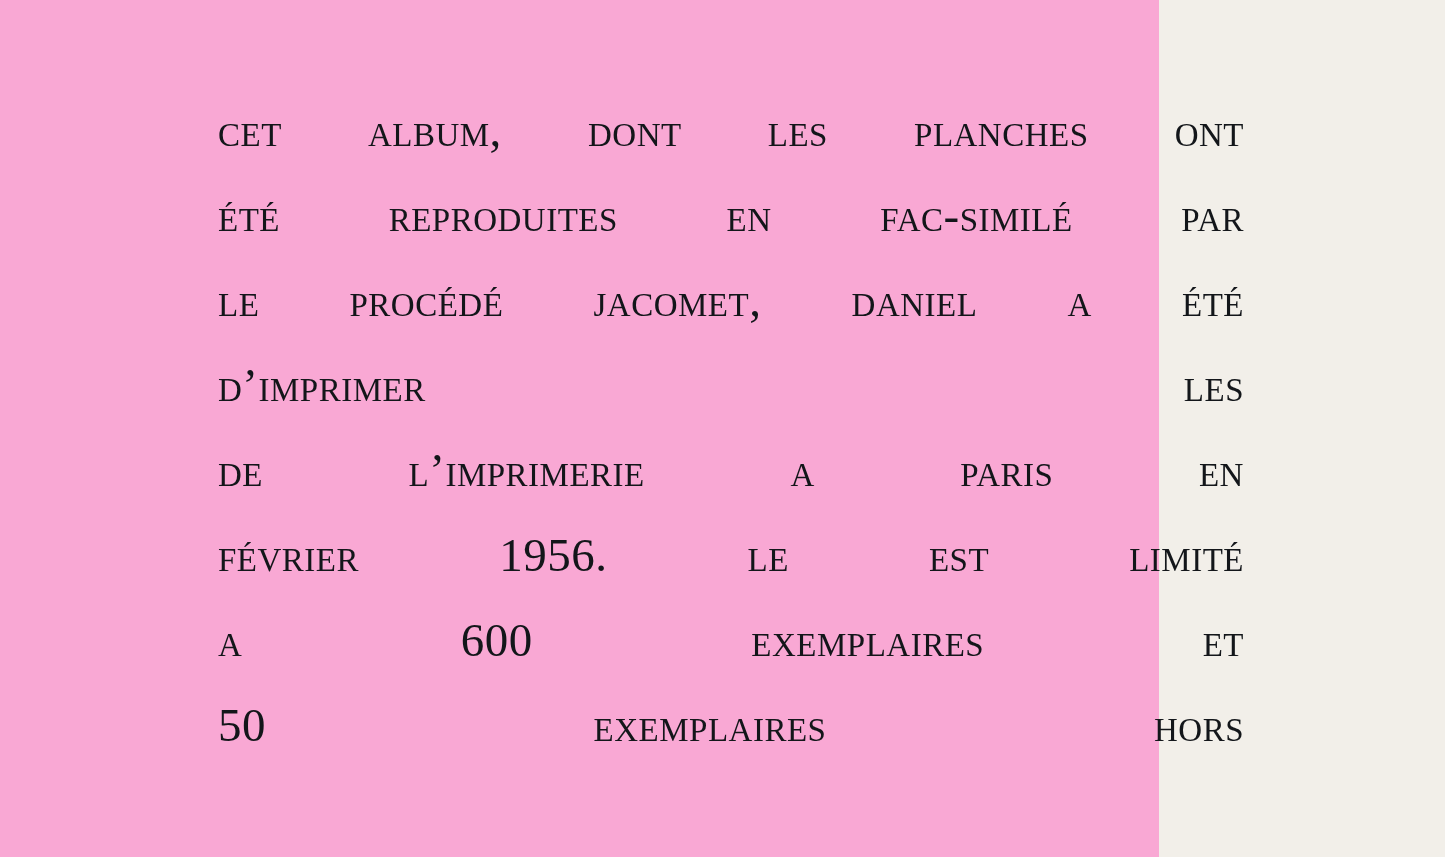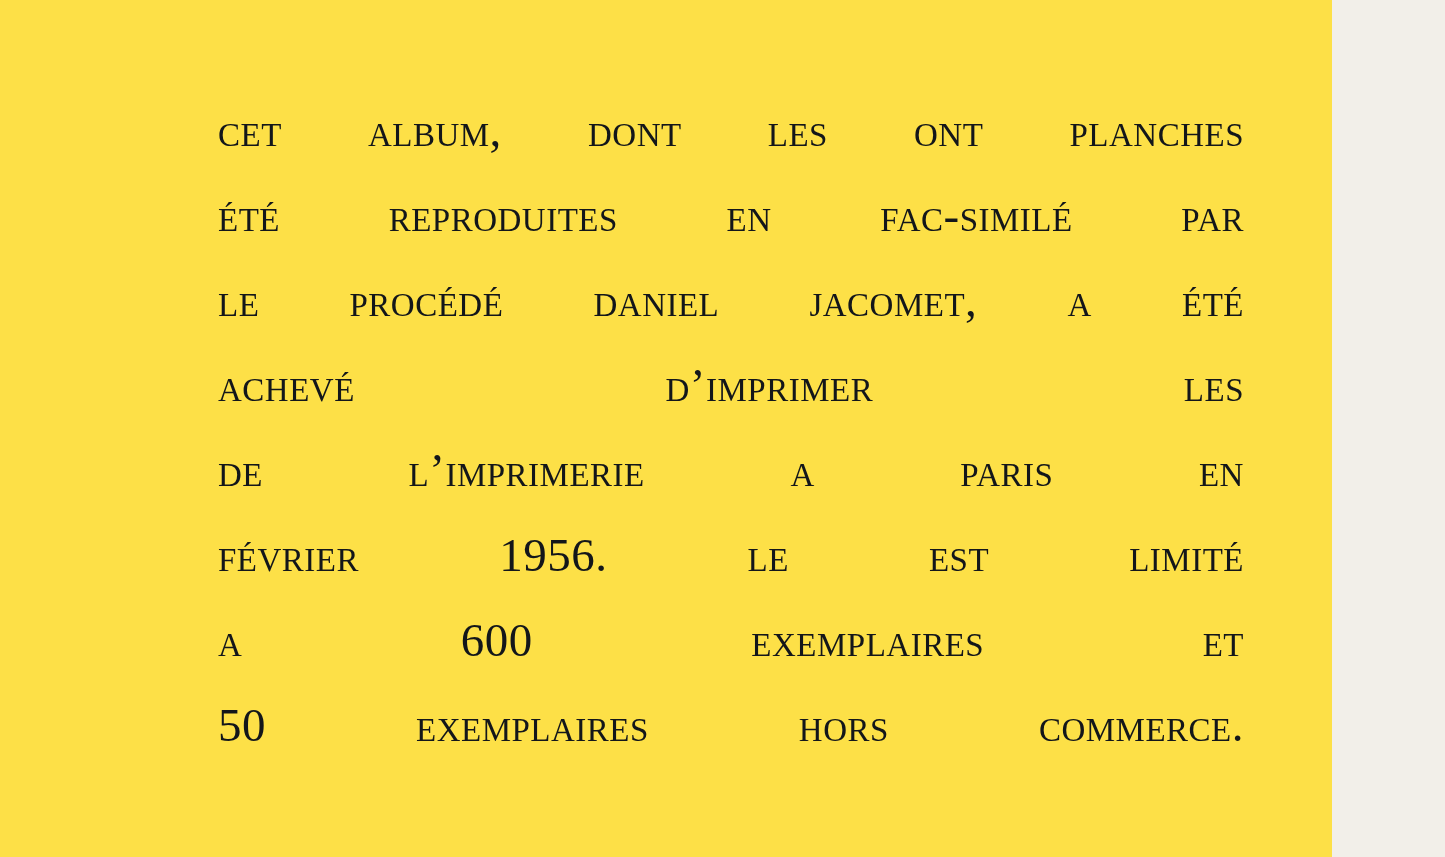--- a/index.html
+++ b/index.html
@@ -8,23 +8,23 @@
   }
   body {
     width: 1445px;
     height: 857px;
     background: #f2efe9;
     font-family: "Liberation Serif", serif;
     overflow: hidden;
   }
   .page {
     position: relative;
-    width: 1332px;
+    width: 1159px;
     height: 857px;
-    background: #fde047;
+    background: #f9a8d4;
     box-sizing: border-box;
   }
   .colophon {
     position: absolute;
     left: 218px;
     top: 88px;
     width: 1026px;
     color: #13161a;
   }
   .line {
@@ -54,43 +54,42 @@
 <body>
 
 <div class="page">
   <div class="colophon">
 
     <div class="line">
       <span class="word">CET</span>
       <span class="word">ALBUM,</span>
       <span class="word">DONT</span>
       <span class="word">LES</span>
+      <span class="word">PLANCHES</span>
       <span class="word">ONT</span>
-      <span class="word">PLANCHES</span>
     </div>
 
     <div class="line">
       <span class="word">ÉTÉ</span>
       <span class="word">REPRODUITES</span>
       <span class="word">EN</span>
       <span class="word">FAC-SIMILÉ</span>
       <span class="word">PAR</span>
     </div>
 
     <div class="line">
       <span class="word">LE</span>
       <span class="word">PROCÉDÉ</span>
+      <span class="word">JACOMET,</span>
       <span class="word">DANIEL</span>
-      <span class="word">JACOMET,</span>
       <span class="word">A</span>
       <span class="word">ÉTÉ</span>
     </div>
 
     <div class="line">
-      <span class="word">ACHEVÉ</span>
       <span class="word">D’IMPRIMER</span>
       <span class="word">LES</span>
     </div>
 
     <div class="line">
       <span class="word">DE</span>
       <span class="word">L’IMPRIMERIE</span>
       <span class="word">A</span>
       <span class="word">PARIS</span>
       <span class="word">EN</span>
@@ -108,17 +107,16 @@
       <span class="word">A</span>
       <span class="word">600</span>
       <span class="word">EXEMPLAIRES</span>
       <span class="word">ET</span>
     </div>
 
     <div class="line last">
       <span class="word">50</span>
       <span class="word">EXEMPLAIRES</span>
       <span class="word">HORS</span>
-      <span class="word">COMMERCE.</span>
     </div>
 
   </div>
 </div>
 
 </body></html>

